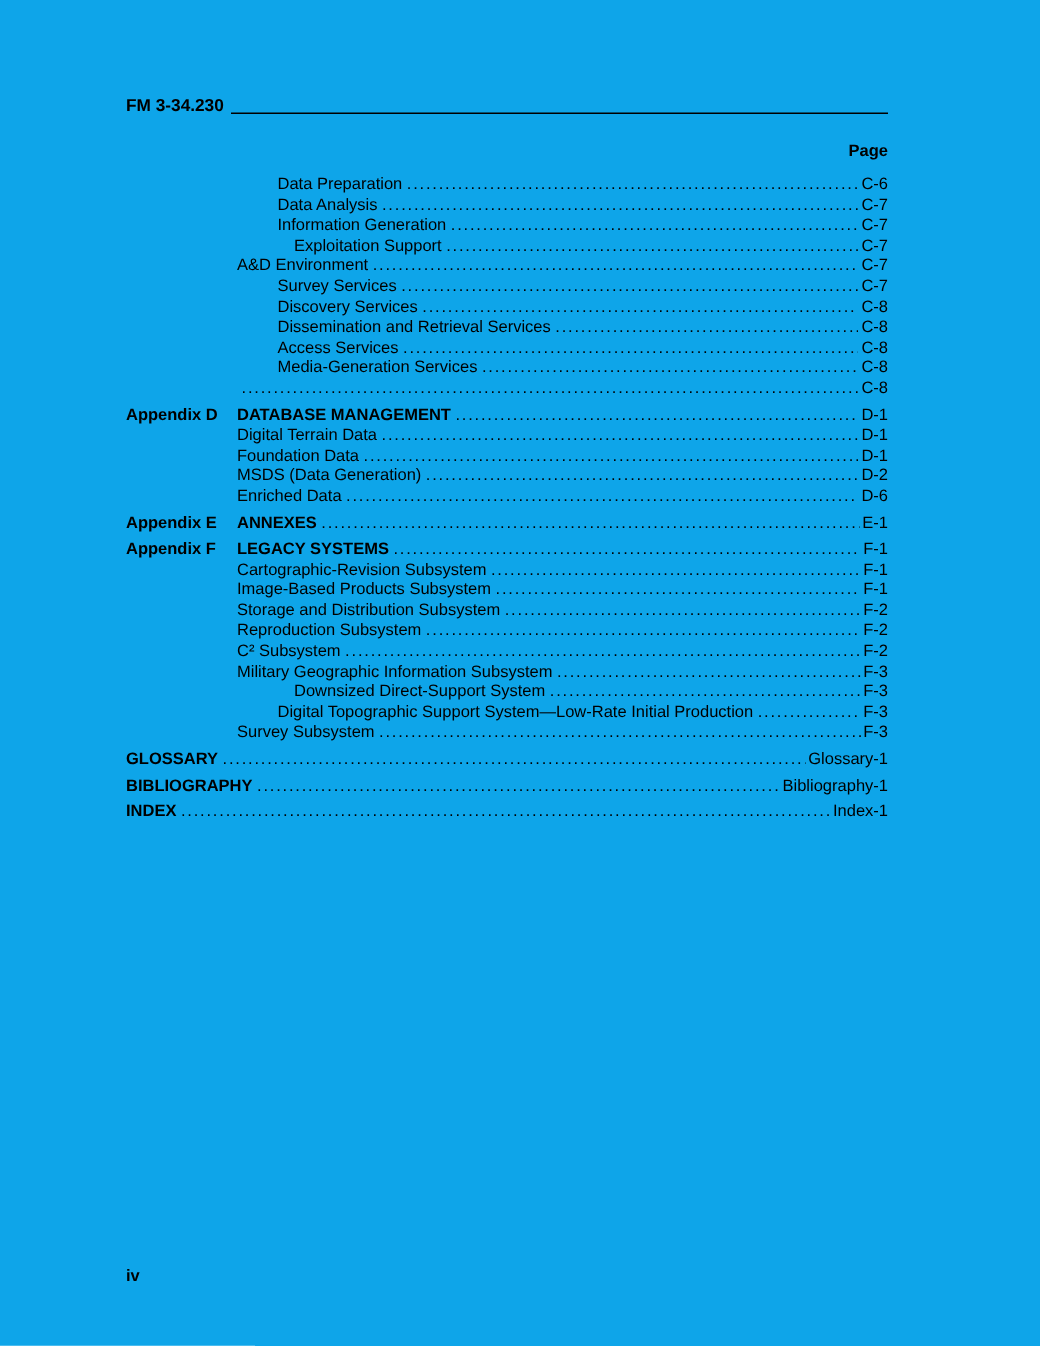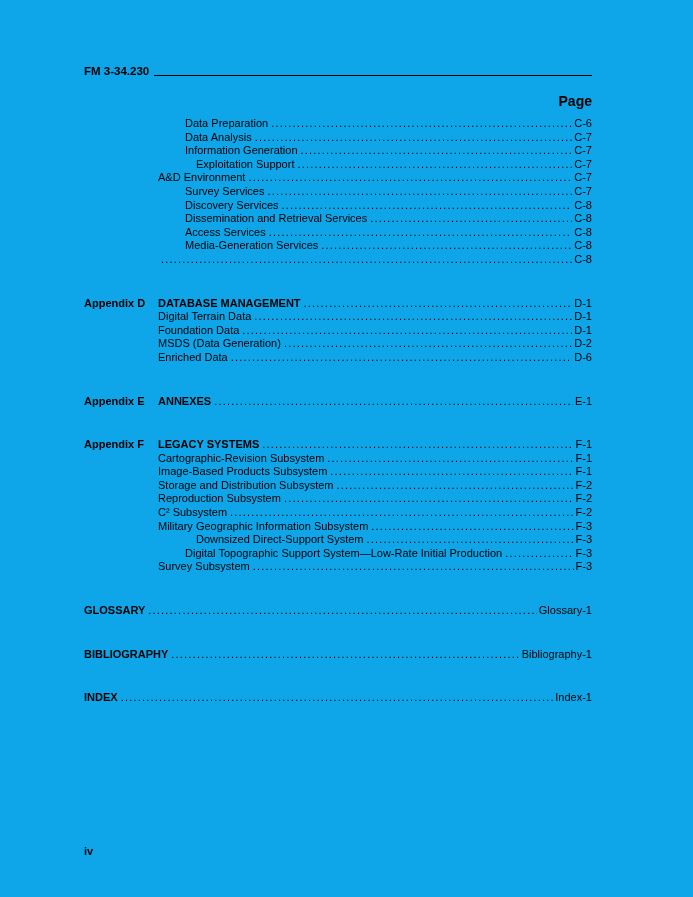--- a/index.html
+++ b/index.html
@@ -38,24 +38,24 @@
     height: 0;
     border-bottom: 1.7px solid #000;
     margin-left: 5px;
     margin-bottom: 1px;
   }
   .page-col-label {
     margin-top: 17px;
     line-height: 14px;
     text-align: right;
     font-weight: bold;
-    font-size: 14px;
+    font-size: 11px;
   }
   .toc { margin-top: 9px; }
-  .toc-section { margin-top: 30px; }
+  .toc-section { margin-top: 4px; }
   .toc .toc-section:first-child { margin-top: 0; }
   .toc-row {
     display: flex;
     align-items: flex-end;
     line-height: 13.6px;
   }
   .toc-gutter {
     flex: 0 0 auto;
     font-weight: bold;
     white-space: nowrap;

